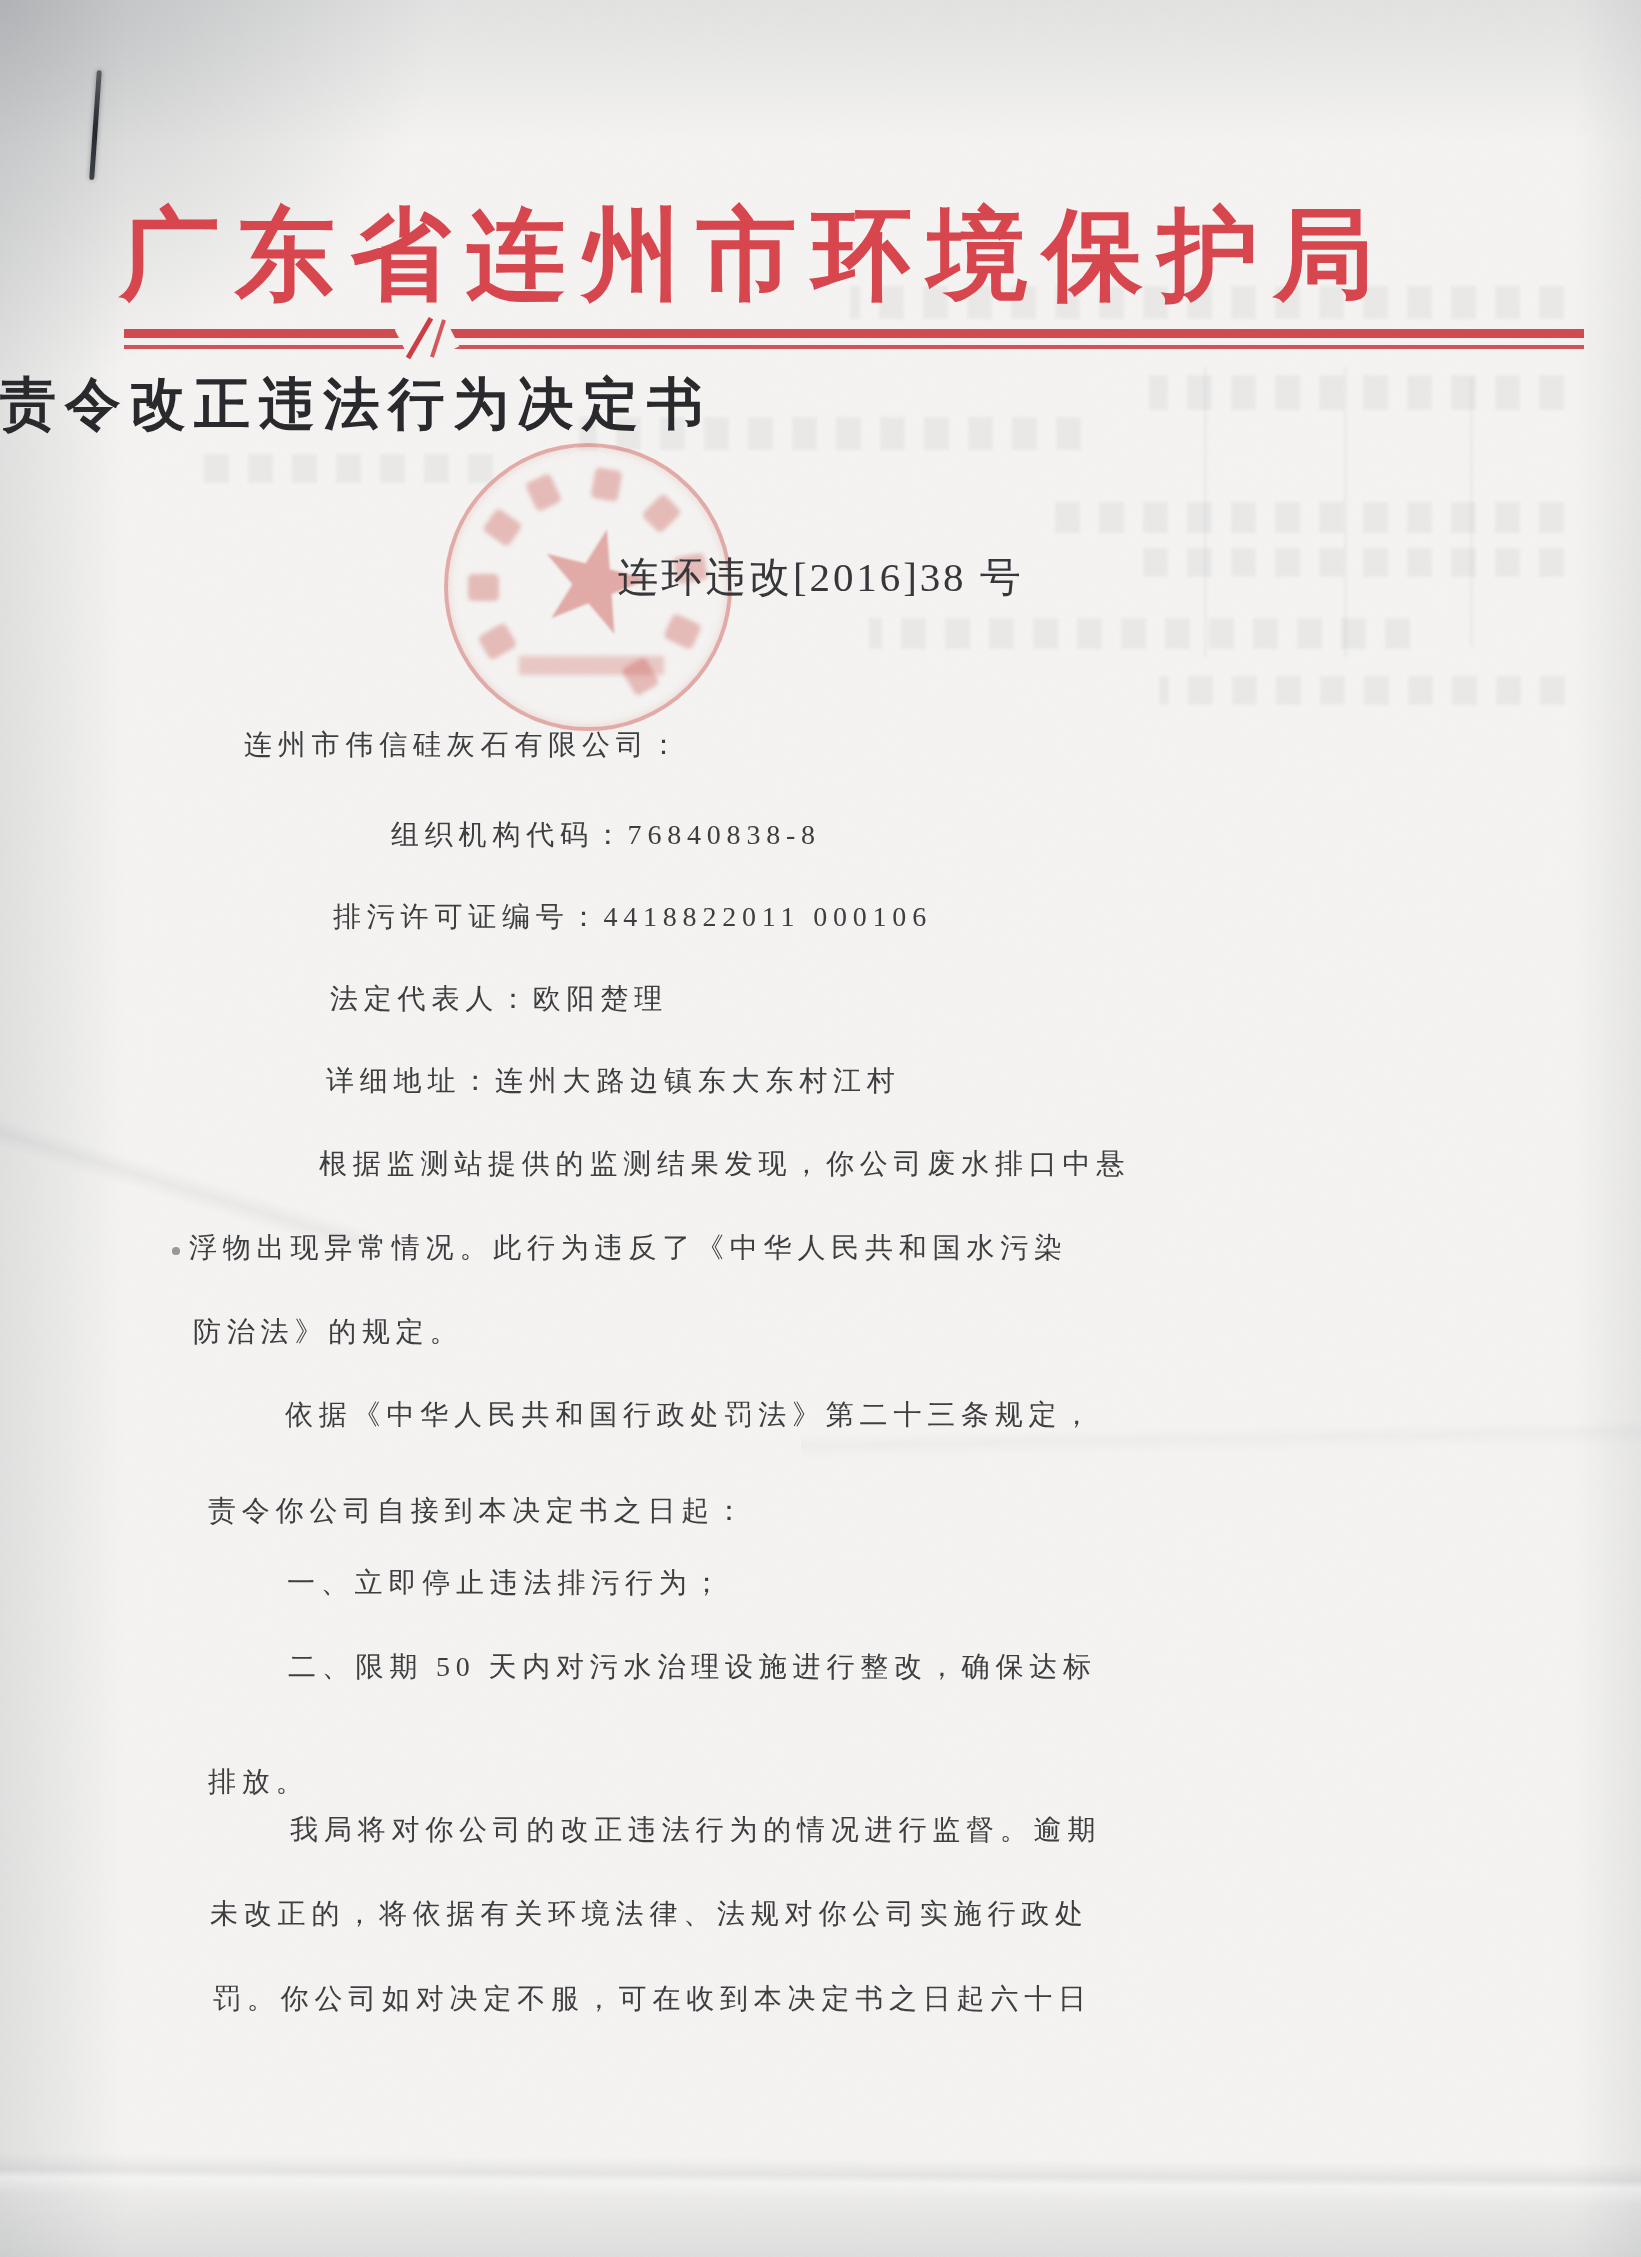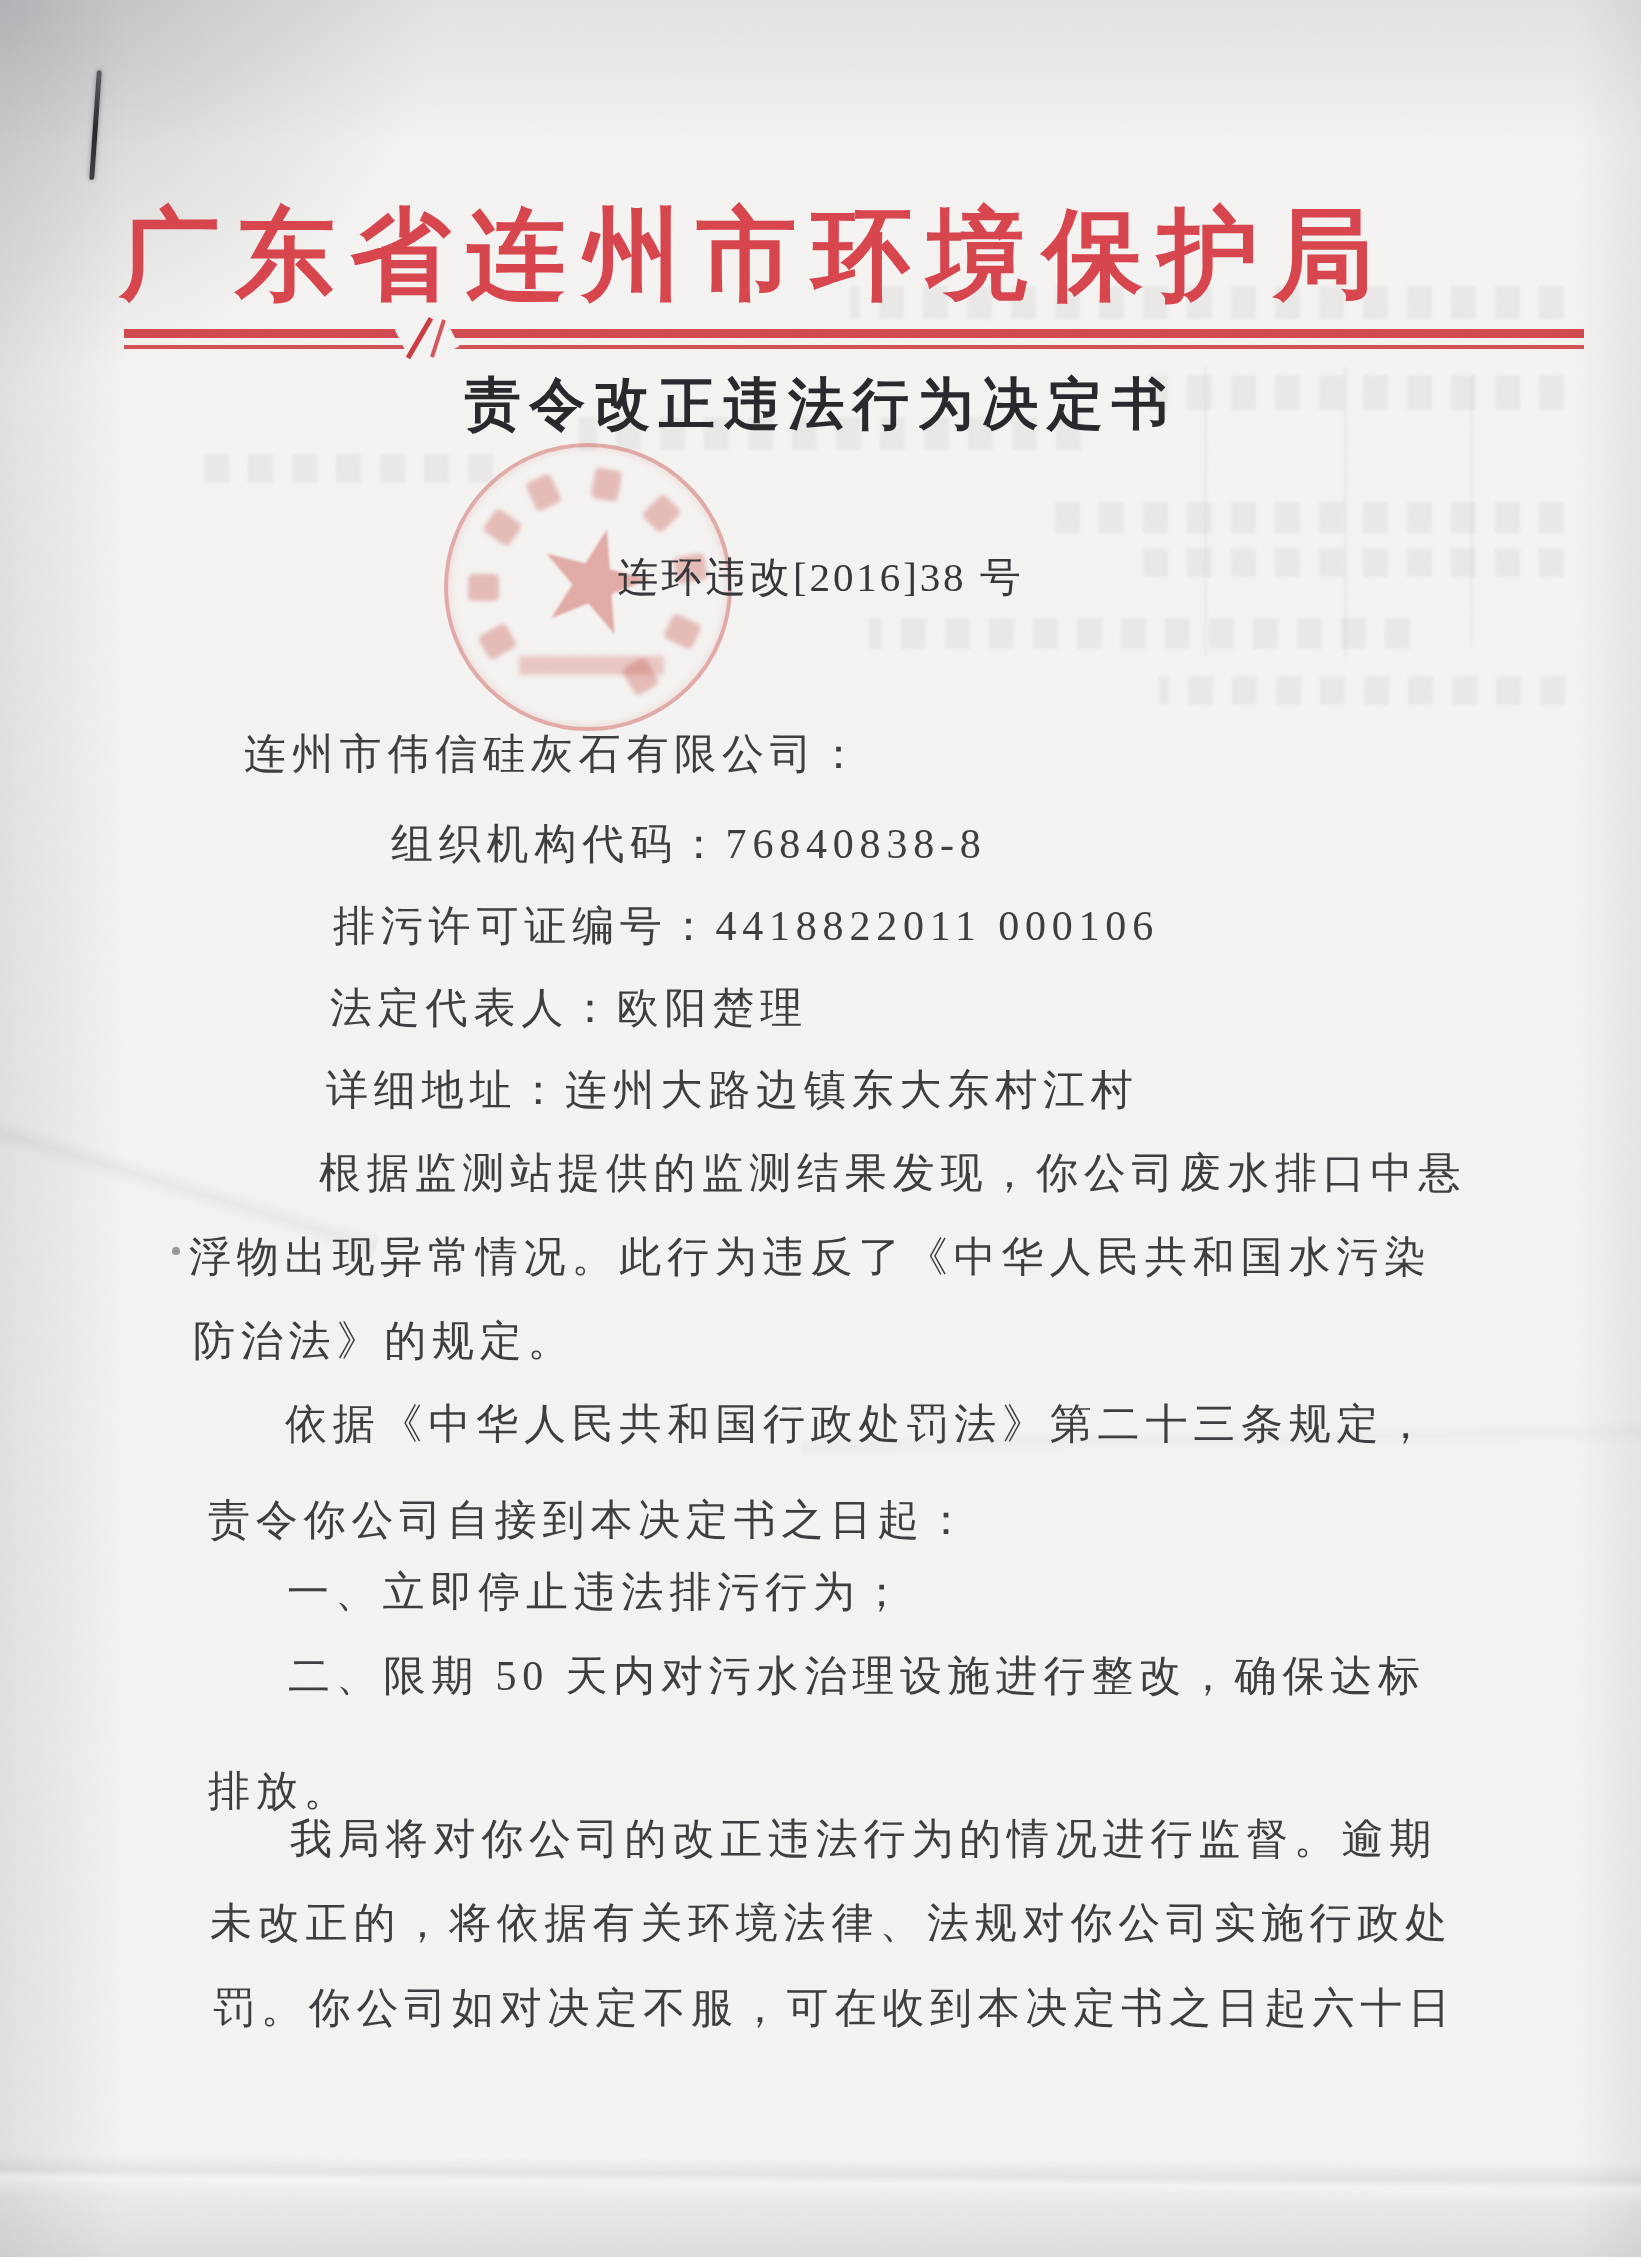--- a/index.html
+++ b/index.html
@@ -31,36 +31,36 @@
   
   .agency-title{top:189px;left:0;width:1389px;text-align:right;
     font-size:100px;font-weight:bold;letter-spacing:15.4px;text-indent:15.4px;
     color:#d8434b;white-space:nowrap;}
   .rule-thick{top:329px;left:124px;width:1460px;height:8.7px;background:#cd3a41;opacity:.93;}
   .rule-thin{top:345px;left:124px;width:1460px;height:3.9px;background:#cd3a41;opacity:.88;}
   .rule-break{top:316px;left:402px;width:50px;height:44px;background:#f5f4f2;transform:rotate(-27deg);}
   .rule-slash1{top:315px;left:417px;width:4.8px;height:46px;background:#cd3a41;transform:rotate(30deg);}
   .rule-slash2{top:319px;left:436px;width:3.9px;height:39px;background:#cd3a41;transform:rotate(18deg);opacity:.85;}
   
-  .doc-title{top:367px;left:0;width:1641px;text-align:center;
+  .doc-title{top:367px;left:0;width:1641px;
     font-size:56px;font-weight:bold;letter-spacing:8.7px;color:#26262a;white-space:nowrap;z-index:5;}
   .doc-number{top:550px;left:0;width:1641px;text-align:center;
     font-size:41px;letter-spacing:2.9px;color:#343438;white-space:nowrap;z-index:5;}
   
   .seal{top:443px;left:444px;width:280px;height:280px;border-radius:50%;z-index:3;
     border:4.8px solid rgba(206,90,84,.48);box-shadow:inset 0 0 9.7px rgba(206,90,84,.20);}
   .seal .star{position:absolute;left:85px;top:64px;font-size:137px;line-height:1;
     color:rgba(208,96,90,.50);transform:rotate(14deg);filter:blur(1px);
     font-family:"DejaVu Sans", sans-serif;}
   .seal .glyph{position:absolute;width:27px;height:31px;border-radius:4.8px;
     background:rgba(205,95,88,.38);filter:blur(2.1px);}
   .seal .date-smudge{position:absolute;left:71px;top:209px;width:145px;height:19.3px;
     background:rgba(205,95,88,.30);filter:blur(2.9px);}
   
-  .bline{position:absolute;font-size:42px;letter-spacing:5.8px;color:#3b3b3d;
+  .bline{position:absolute;font-size:28px;letter-spacing:5.8px;color:#3b3b3d;
     white-space:nowrap;z-index:5;font-family:"Liberation Serif", serif;}
   .noise{top:0;left:0;width:1641px;height:2257px;z-index:9;opacity:.05;pointer-events:none;}
 </style>
 </head>
 <body>
 
 <div class="abs shade-top"></div>
 <div class="abs shade-topleft"></div>
 <div class="abs shade-left"></div>
 <div class="abs shade-right"></div>

